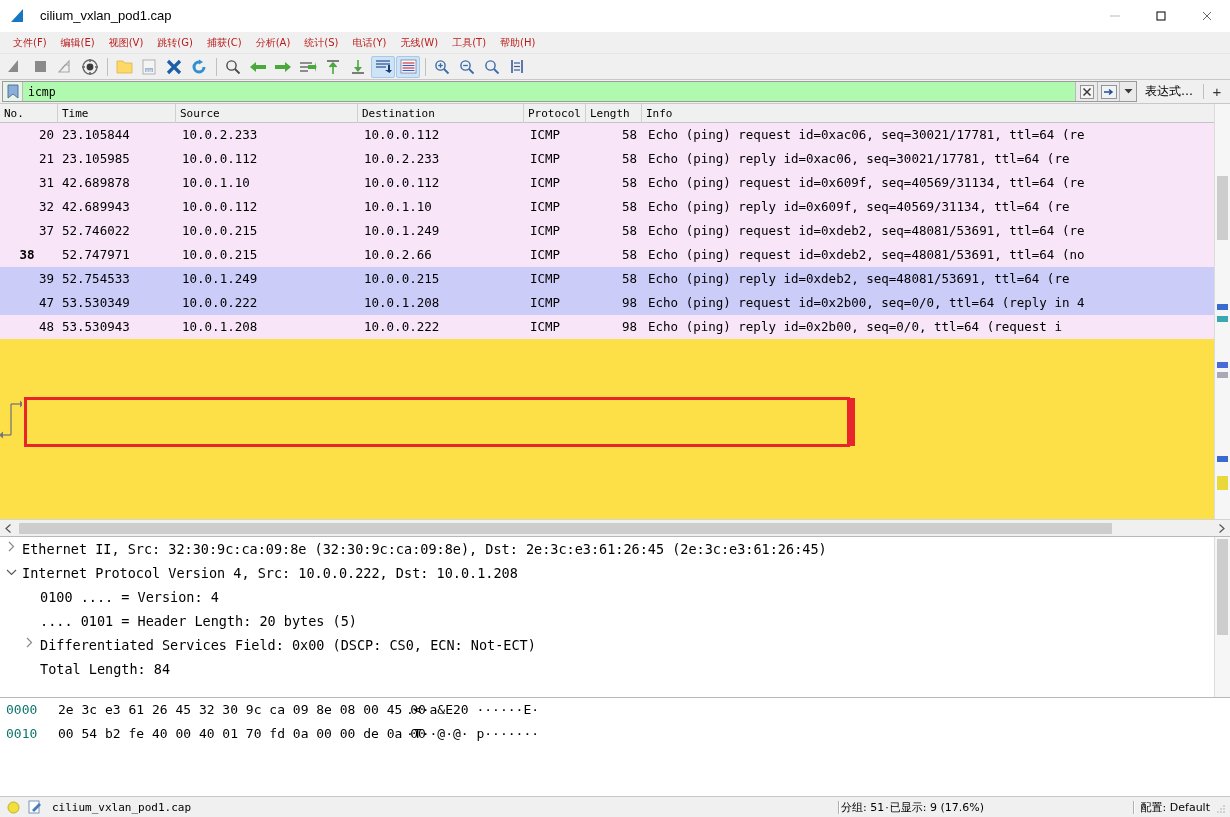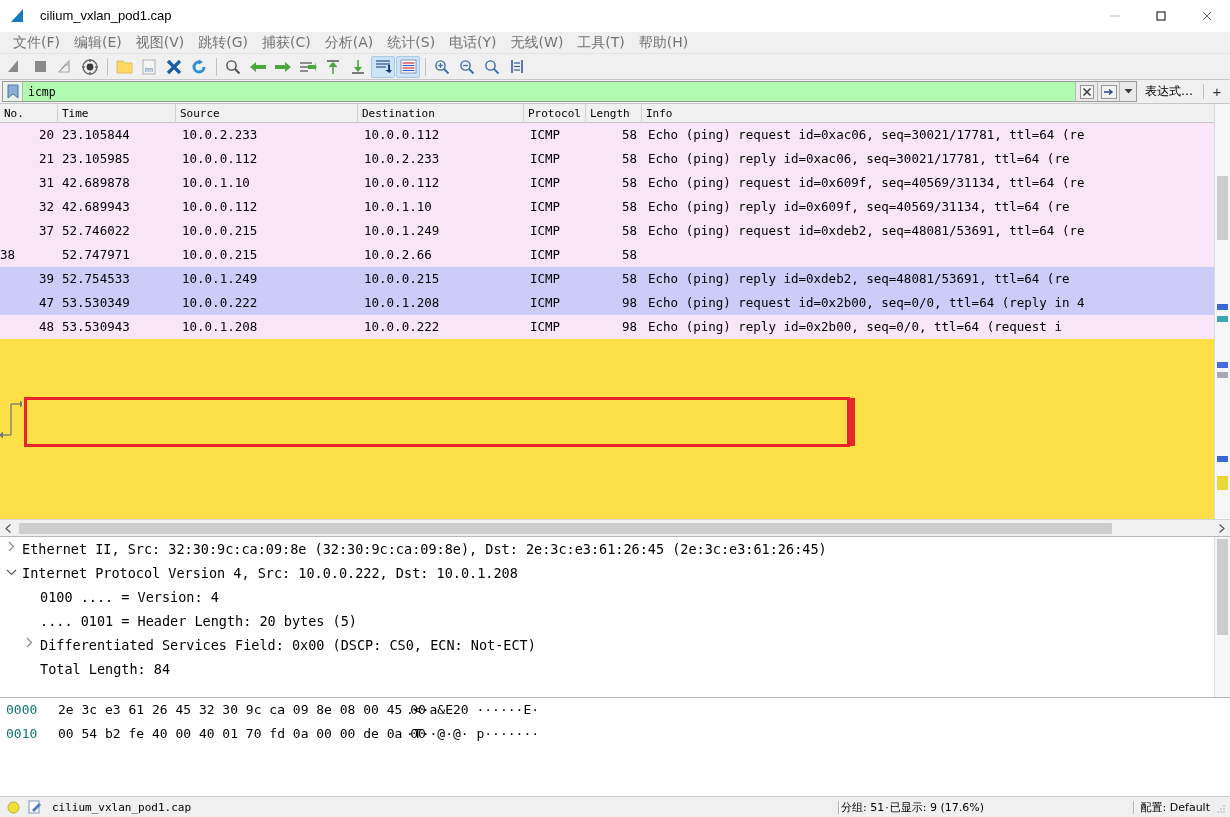--- a/index.html
+++ b/index.html
@@ -26,21 +26,21 @@
     width: 46px; height: 32px; display: flex; align-items: center; justify-content: center;
     font-size: 13px; color: #333; background: transparent;
   }
 
   
   .menubar {
     height: 22px; background: #f0f0f0; display: flex; align-items: center;
     padding-left: 6px; flex: none; border-bottom: 1px solid #e4e4e4;
   }
   .menu-item {
-    padding: 15px 7px; font-size: 14px; color: #737373; white-space: nowrap;
+    padding: 15px 7px; font-size: 10px; color: #b91c1c; white-space: nowrap;
     font-family: "DejaVu Sans", "Liberation Sans", sans-serif;
   }
 
   
   .toolbar {
     height: 26px; background: #f0f0f0; display: flex; align-items: center;
     padding-left: 3px; flex: none; border-bottom: 1px solid #c8c8c8;
   }
   .tbtn {
     width: 24px; height: 22px; display: flex; align-items: center; justify-content: center;
@@ -441,26 +441,27 @@
         <div class="prow pink">
           <div class="pc no" style="width: 58px; text-align: right; padding-right: 4px;">37</div>
           <div class="pc time" style="width: 118px; padding-left: 4px;">52.746022</div>
           <div class="pc src" style="width: 182px;">10.0.0.215</div>
           <div class="pc dst" style="width: 166px;">10.0.1.249</div>
           <div class="pc proto" style="width: 62px;">ICMP</div>
           <div class="pc len" style="width: 56px;">58</div>
           <div class="pc info" style="flex: 1 1 0%;">Echo (ping) request  id=0xdeb2, seq=48081/53691, ttl=64 (re</div>
         </div>
         <div class="prow pink">
-          <div class="pc no" style="width: 58px; text-align: left; padding-right: 4px;">38</div>
+          <div class="pc no" style="width: 58px; text-align: center; padding-right: 4px; font-weight: bold;">38</div>
           <div class="pc time" style="width: 118px; padding-left: 4px;">52.747971</div>
           <div class="pc src" style="width: 182px;">10.0.0.215</div>
           <div class="pc dst" style="width: 166px;">10.0.2.66</div>
           <div class="pc proto" style="width: 62px;">ICMP</div>
           <div class="pc len" style="width: 56px;">58</div>
+          <div class="pc info" style="flex: 1 1 0%;">Echo (ping) request  id=0xdeb2, seq=48081/53691, ttl=64 (no</div>
         </div>
         <div class="prow blue">
           <div class="pc no" style="width: 58px; text-align: right; padding-right: 4px;">39</div>
           <div class="pc time" style="width: 118px; padding-left: 4px;">52.754533</div>
           <div class="pc src" style="width: 182px;">10.0.1.249</div>
           <div class="pc dst" style="width: 166px;">10.0.0.215</div>
           <div class="pc proto" style="width: 62px;">ICMP</div>
           <div class="pc len" style="width: 56px;">58</div>
           <div class="pc info" style="flex: 1 1 0%;">Echo (ping) reply    id=0xdeb2, seq=48081/53691, ttl=64 (re</div>
         </div>

